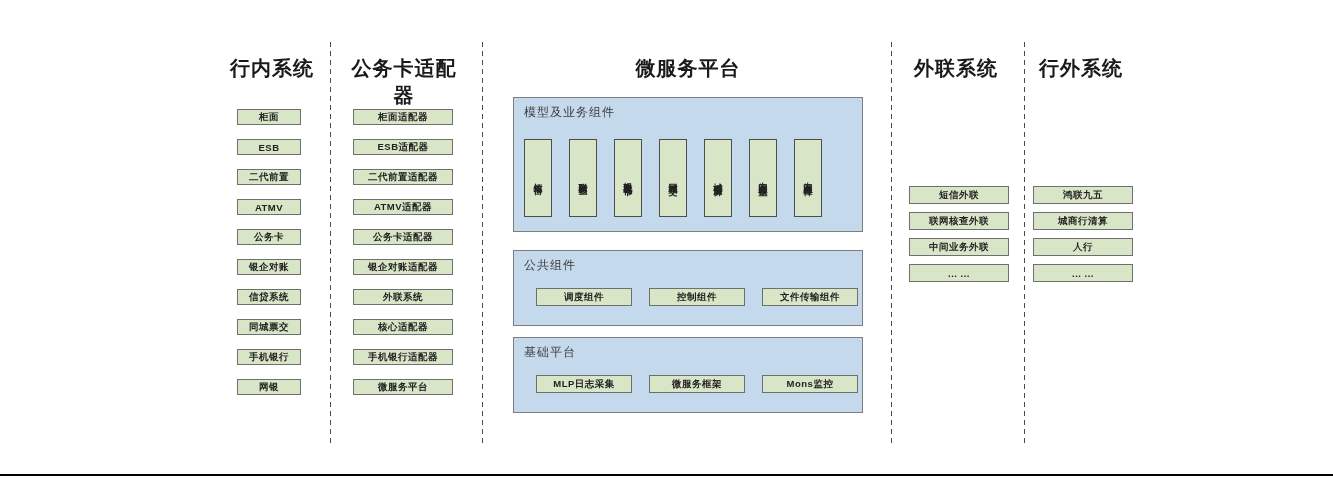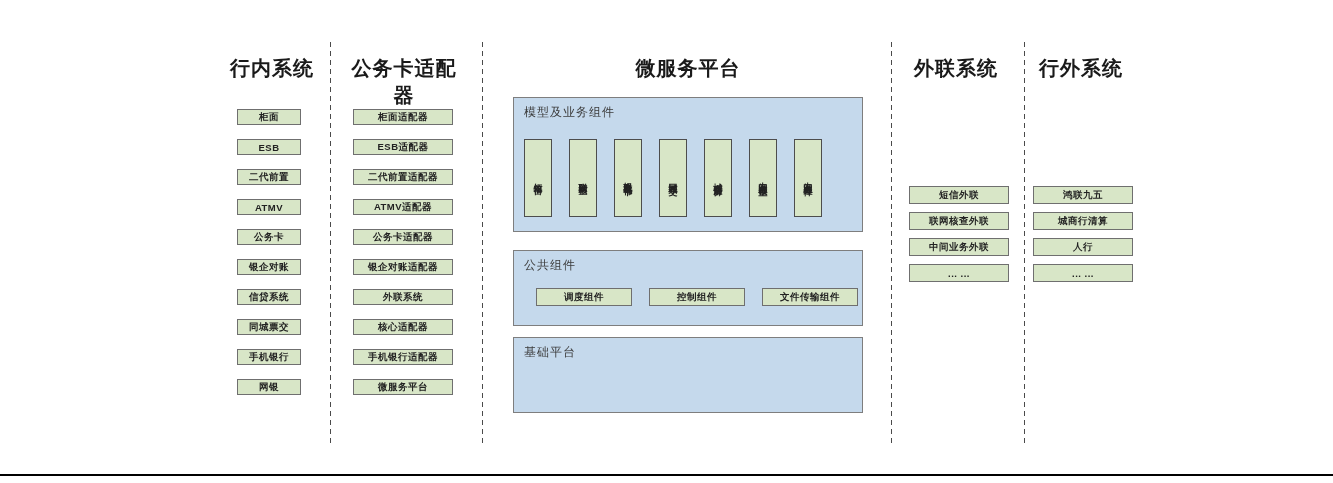--- a/index.html
+++ b/index.html
@@ -104,20 +104,25 @@
     <div class="panel-label">公共组件</div>
     <div class="hlist">
         <div class="node">调度组件</div>
         <div class="node">控制组件</div>
         <div class="node">文件传输组件</div>
       </div>
   </div>
 
   <div class="panel" style="left:513px;top:337px;width:350px;height:76px">
     <div class="panel-label">基础平台</div>
+    <div class="hlist">
+        <div class="node">MLP日志采集</div>
+        <div class="node">微服务框架</div>
+        <div class="node">Mons监控</div>
+      </div>
   </div>
 
   <div class="list big-gap" style="left:909px;top:186px;width:100px">
       <div class="node">短信外联</div>
       <div class="node">联网核查外联</div>
       <div class="node">中间业务外联</div>
       <div class="node">... ...</div>
     </div>
 
   <div class="list big-gap" style="left:1033px;top:186px;width:100px">

